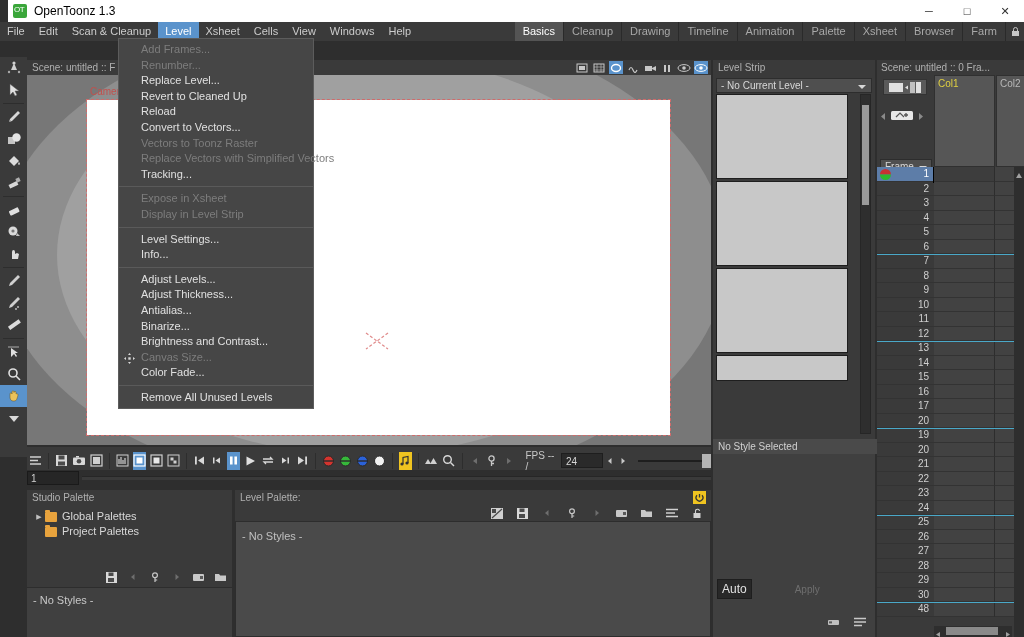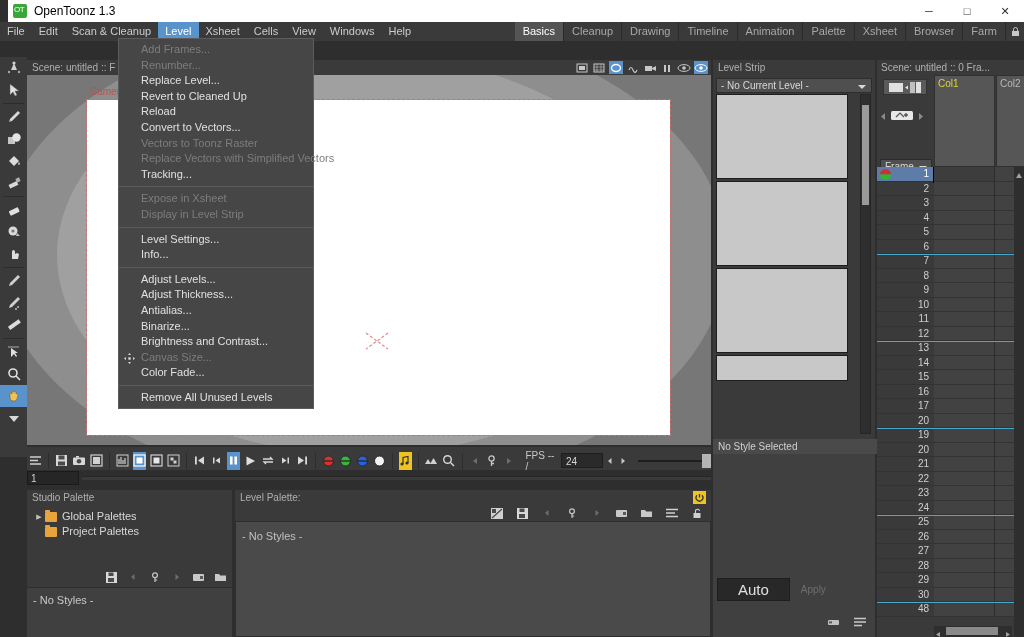--- a/index.html
+++ b/index.html
@@ -93,22 +93,22 @@
   .lstrip { position:absolute; left:713px; top:60px; width:162px; height:577px; background:#3a3a3a; }
   .ls-combo { margin:3px 3px 0 3px; height:15px; background:#4f4f4f; border:1px solid #2d2d2d; font-size:10px; color:#d8d8d8; padding-left:4px; line-height:14px; position:relative;}
   .ls-combo:after{content:"";position:absolute;right:5px;top:6px;border-left:4px solid transparent;border-right:4px solid transparent;border-top:4px solid #d8d8d8;}
   .ls-frames { position:absolute; left:3px; top:34px; width:140px; height:340px; background:#3a3a3a; overflow:hidden;}
   .ls-cell { width:132px; height:85px; background:#c8c8c8; border:1px solid #1e1e1e; margin-bottom:2px; }
   .ls-scroll { position:absolute; right:4px; top:34px; width:11px; height:340px; background:#2e2e2e; border:1px solid #262626;}
   .ls-thumb { position:absolute; left:1px; top:10px; width:7px; height:100px; background:#9a9a9a;}
   .nostylesel { position:absolute; left:0; top:379px; width:194px; height:15px; background:#4a4a4a; font-size:10px; color:#d0d0d0; padding-left:5px; line-height:15px;}
   .ls-blank { position:absolute; left:0; top:394px; width:162px; height:197px; background:#404040;}
   .ls-bottom { position:absolute; left:0; bottom:38px; width:162px; height:20px; display:flex; align-items:center; padding-left:4px; gap:5px;}
-  .btn-auto { background:#282828; border:1px solid #1e1e1e; color:#e0e0e0; font-size:15px; padding:2px 20px;}
-  .btn-apply { color:#6e6e6e; font-size:10px; padding:2px 6px;}
+  .btn-auto { background:#282828; border:1px solid #1e1e1e; color:#e0e0e0; font-size:12px; padding:2px 4px;}
+  .btn-apply { color:#6e6e6e; font-size:10px; padding:2px 6px;margin-left:32px;}
 
   
   .xsheet { position:absolute; left:877px; top:60px; width:147px; height:577px; background:#3a3a3a; }
   .xs-head { height:15px; font-size:10px; color:#b0b0b0; padding-left:4px; line-height:15px;}
   .xs-toolcol { position:absolute; left:0; top:15px; width:57px; height:92px; background:#3a3a3a;}
   .xs-colhdr { position:absolute; left:57px; top:15px; width:90px; height:92px; }
   .xs-col { position:absolute; top:0; height:92px; background:#565656; border:1px solid #303030; font-size:10px; padding-left:3px; padding-top:2px;}
   .xs-col.c1 { left:0; width:61px; color:#e0d040;}
   .xs-col.c2 { left:62px; width:40px; color:#b8b8b8;}
   .framecombo { position:absolute; left:3px; top:84px; width:52px; height:15px; background:#4f4f4f; border:1px solid #2d2d2d; font-size:10px; color:#d8d8d8; padding-left:4px; line-height:14px;}

